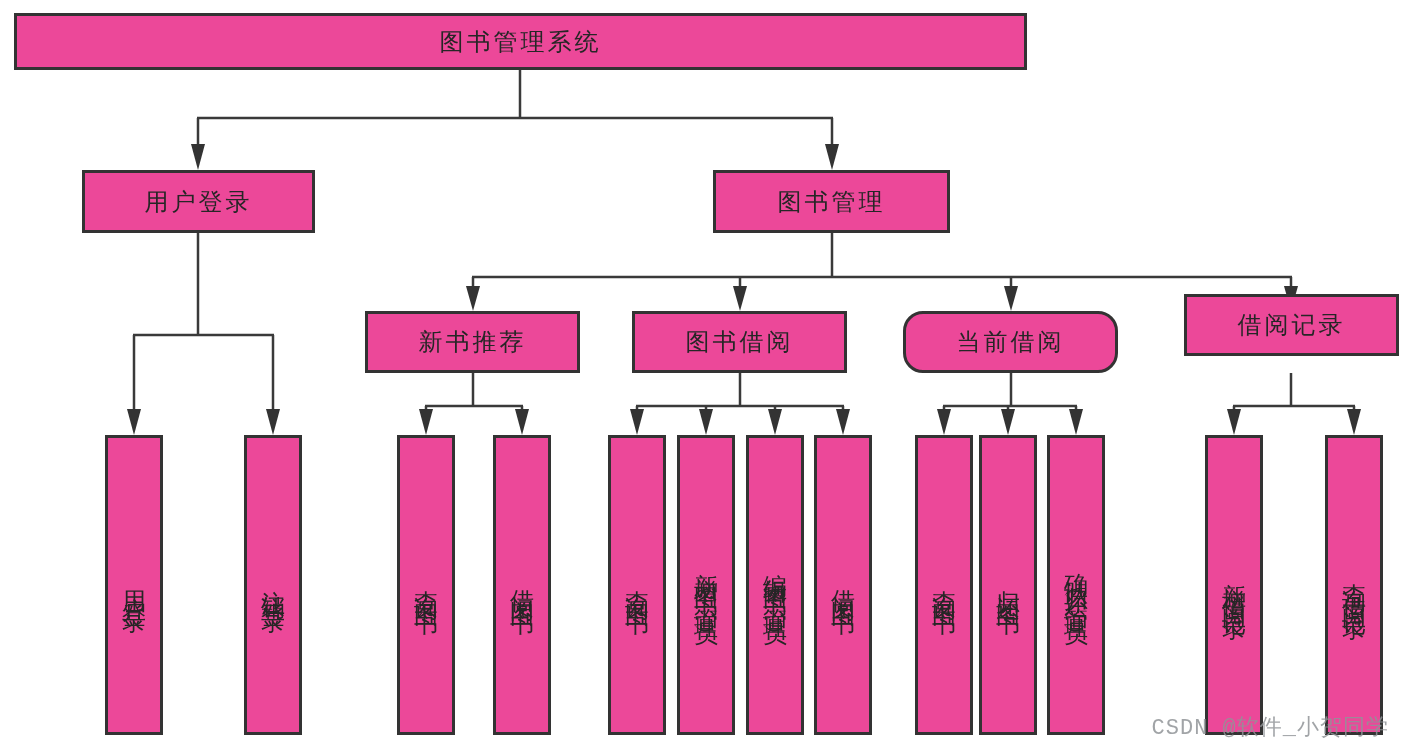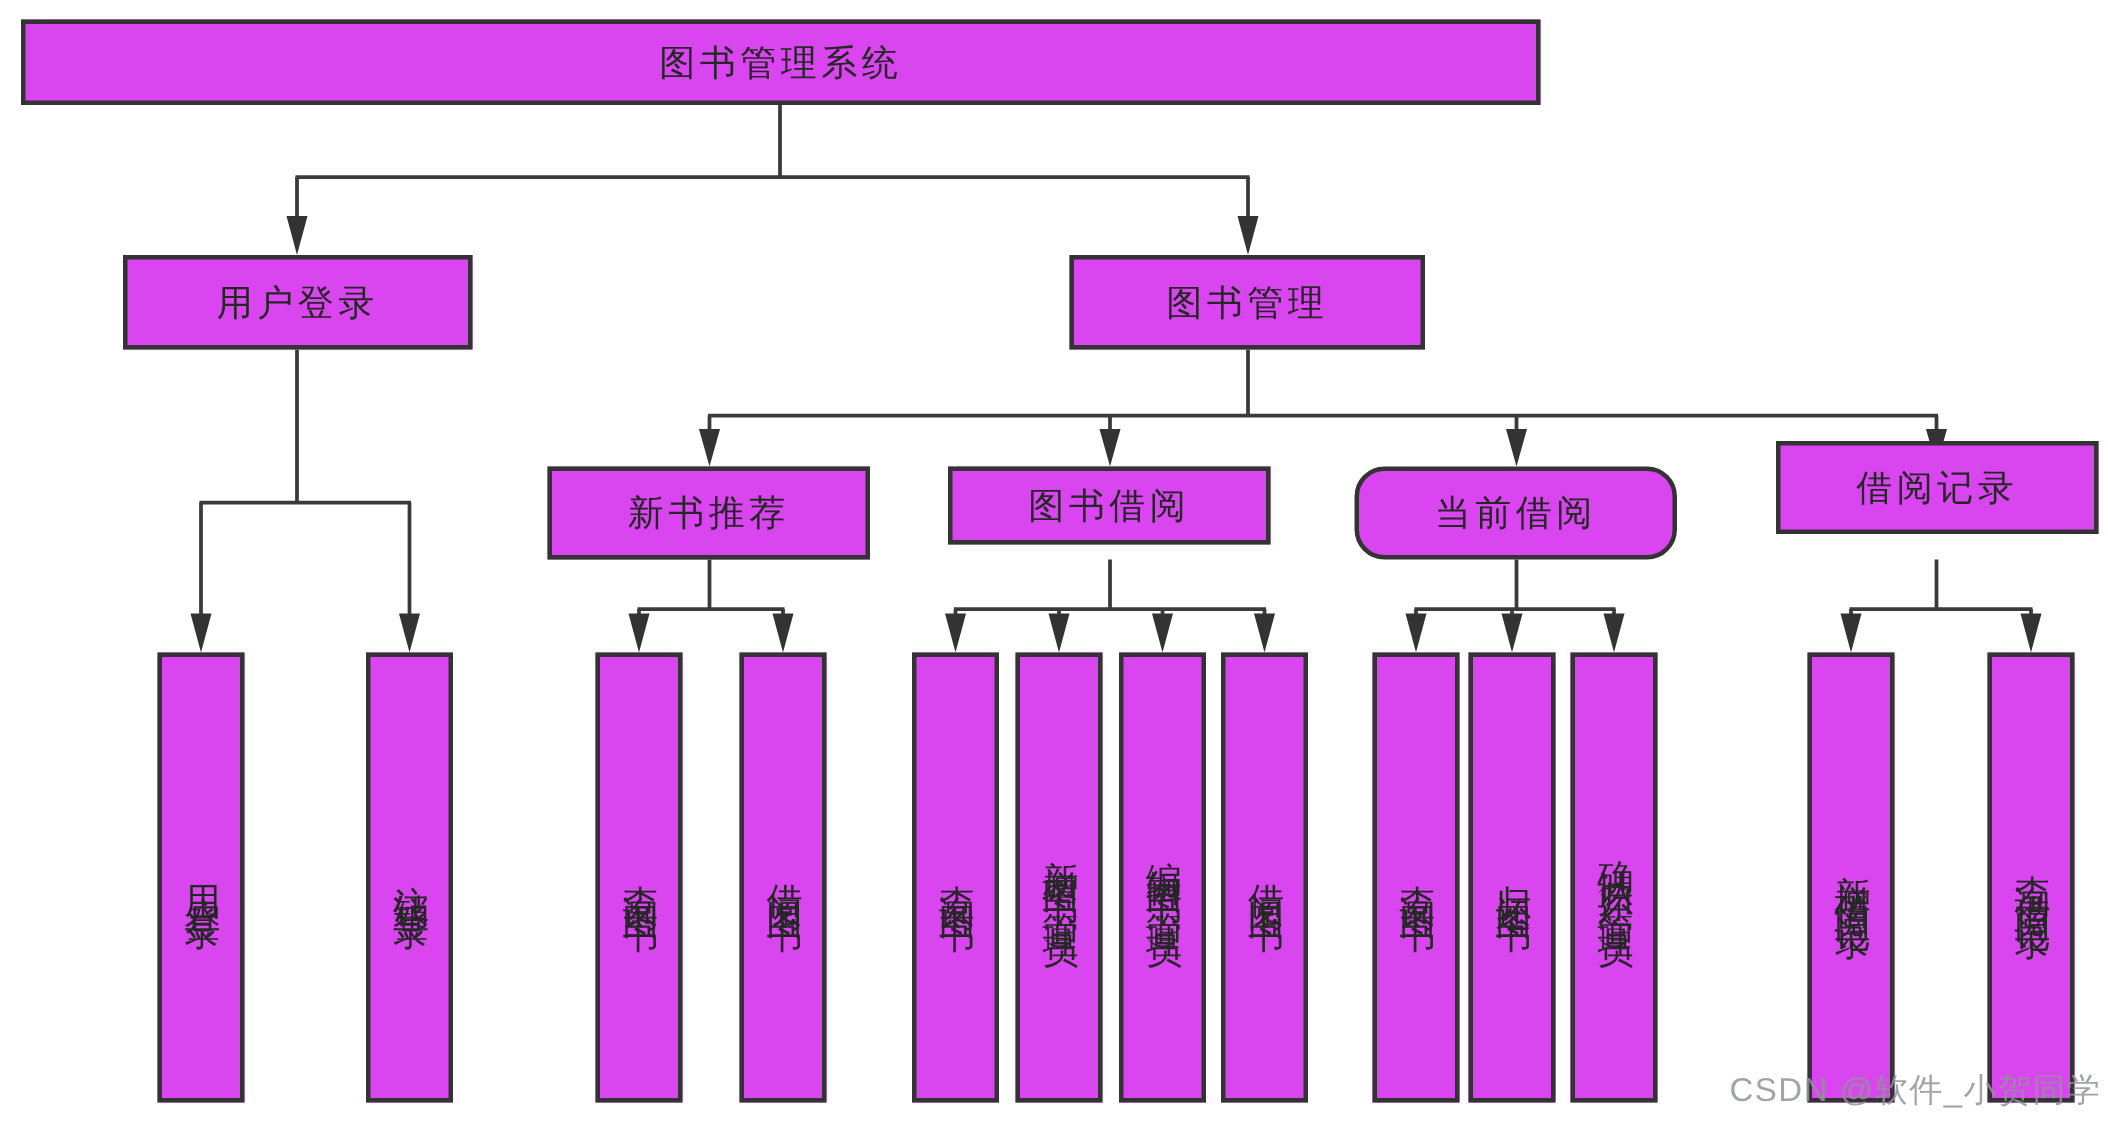--- a/index.html
+++ b/index.html
@@ -1,33 +1,34 @@
 <!DOCTYPE html>
 <html><head>
 <meta charset="utf-8">
 <style>
   html,body{margin:0;padding:0;background:#ffffff;}
   body{font-family:"Liberation Sans","DejaVu Sans",sans-serif;}
   .canvas{position:relative;width:1405px;height:747px;background:#ffffff;overflow:hidden;}
   .connectors{position:absolute;left:0;top:0;width:1405px;height:747px;pointer-events:none;}
   .node{
-    position:absolute;box-sizing:border-box;background:#d946ef;
+    position:absolute;box-sizing:border-box;background:#ec4899;
     border:3px solid #333333;color:#262626;
     display:flex;align-items:center;justify-content:center;
     font-size:24px;letter-spacing:3px;white-space:nowrap;
   }
   .leaf{
     writing-mode:vertical-rl;text-orientation:mixed;
     font-size:24px;letter-spacing:7px;line-height:1;
     white-space:normal;
   }
   .watermark{
-    position:absolute;right:4px;bottom:5px;
+    position:absolute;right:16px;bottom:5px;
     font-size:22px;letter-spacing:1px;color:rgba(145,148,152,0.85);
     pointer-events:none;
+    font-family:Liberation Mono, monospace;
   }
 </style>
 </head>
 <body>
 
 <div class="canvas">
 
   <svg class="connectors" width="1405" height="747" viewBox="0 0 1405 747" xmlns="http://www.w3.org/2000/svg">
     <g stroke="#3a3a3a" stroke-width="2.5" fill="none">
 
@@ -96,21 +97,21 @@
       <polygon points="1347,409 1361,409 1354,435"></polygon>
     </g>
   </svg>
 
   <div class="node" style="left:14px;top:13px;width:1013px;height:57px;">图书管理系统</div>
 
   <div class="node" style="left:82px;top:170px;width:233px;height:63px;">用户登录</div>
   <div class="node" style="left:365px;top:311px;width:215px;height:62px;">新书推荐</div>
 
   <div class="node" style="left:713px;top:170px;width:237px;height:63px;">图书管理</div>
-  <div class="node" style="left:632px;top:311px;width:215px;height:52px;">图书借阅</div>
+  <div class="node" style="left:632px;top:311px;width:215px;height:62px;">图书借阅</div>
   <div class="node" style="left:903px;top:311px;width:215px;height:62px;border-radius:20px;">当前借阅</div>
   <div class="node" style="left:1184px;top:294px;width:215px;height:62px;">借阅记录</div>
 
   <div class="node leaf" style="left:105px;top:435px;width:58px;height:300px;">用户登录</div>
   <div class="node leaf" style="left:244px;top:435px;width:58px;height:300px;">注销登录</div>
 
   <div class="node leaf" style="left:397px;top:435px;width:58px;height:300px;">查询图书</div>
   <div class="node leaf" style="left:493px;top:435px;width:58px;height:300px;">借阅图书</div>
 
   <div class="node leaf" style="left:608px;top:435px;width:58px;height:300px;">查询图书</div>

